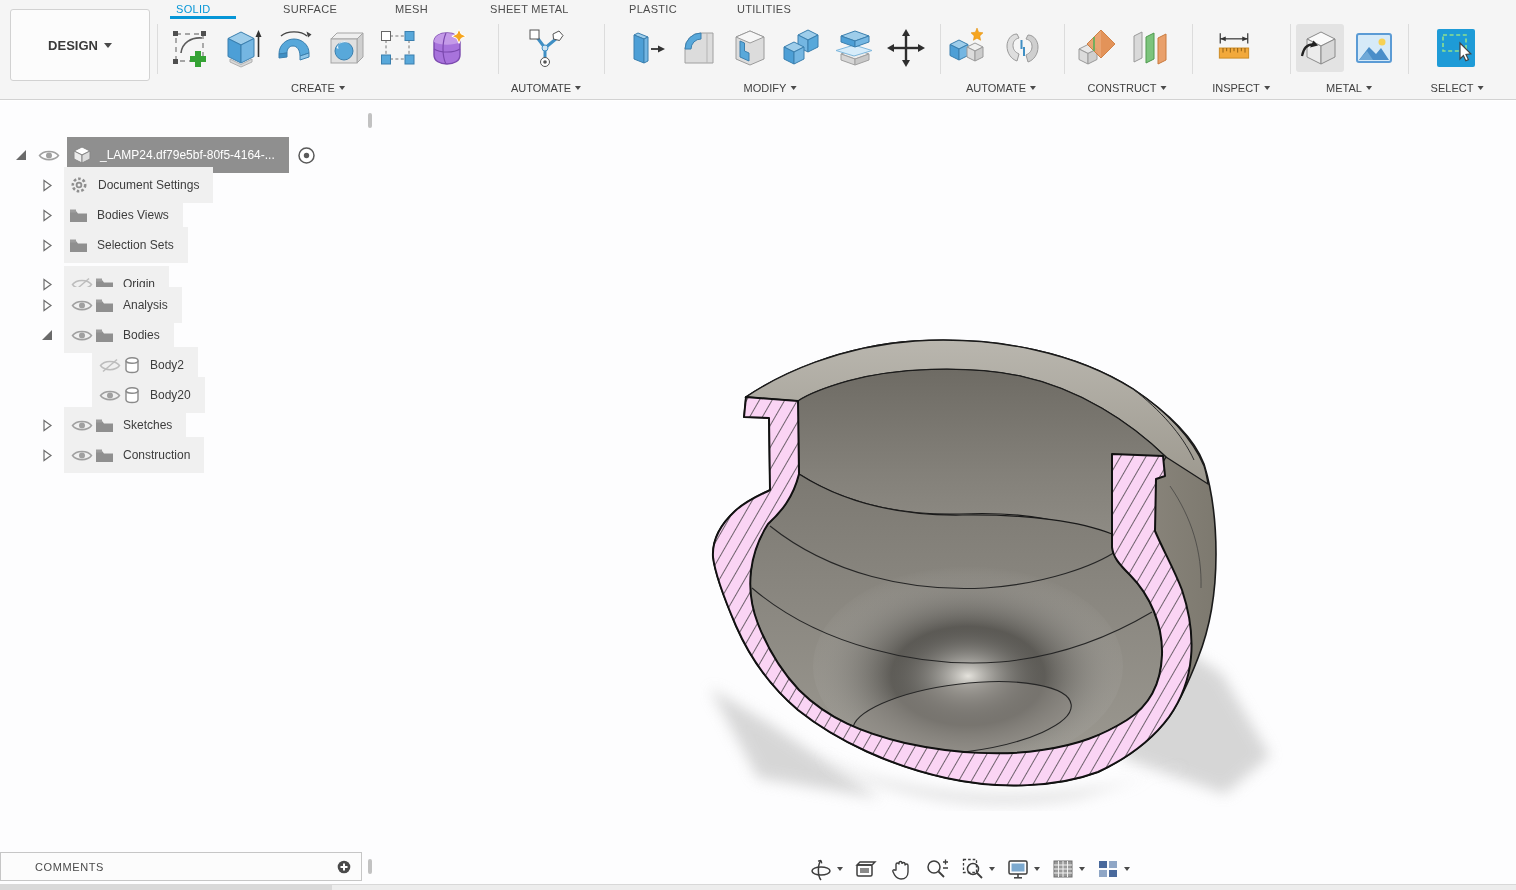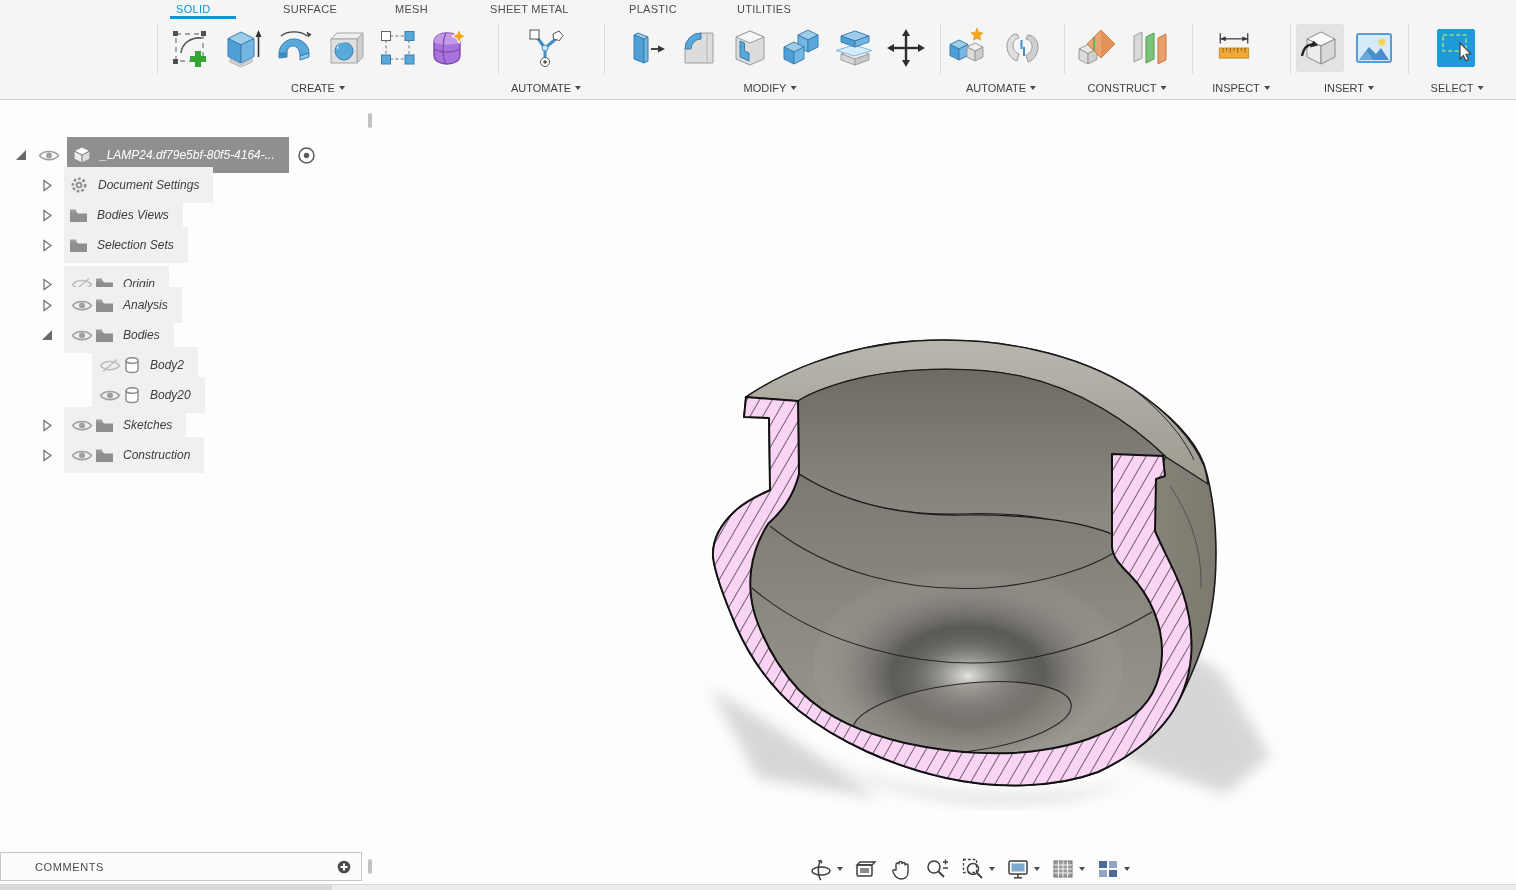--- a/index.html
+++ b/index.html
@@ -20,21 +20,21 @@
   #canvas{position:absolute;left:0;top:101px;width:1516px;height:783px;background:#fdfdfe;}
   #model-svg{position:absolute;left:700px;top:225px;}
   
   #browser-header{position:absolute;left:0;top:107px;width:362px;height:27px;background:#f7f7f7;border:1px solid #c6c6c6;box-sizing:border-box;display:flex;align-items:center;}
   .panel-title{font-size:11px;color:#4a4a4a;letter-spacing:.6px;margin-left:10px;flex:1;}
   .panel-btn{margin-right:10px;display:flex;align-items:center;cursor:pointer;}
   .handle{position:absolute;width:4px;height:15px;background:#c2c2c2;border-radius:2px;cursor:ew-resize;}
   #browser-tree{position:absolute;left:0;top:141px;}
   .trow{position:absolute;height:28px;display:flex;align-items:center;cursor:default;}
   .arrowbox{width:15px;display:flex;justify-content:center;margin-right:9px;cursor:pointer;}
-  .chip{display:flex;align-items:center;background:#f0f0f0;height:36px;padding:0 14px 0 5px;cursor:pointer;font-style:italic;}
+  .chip{display:flex;align-items:center;background:#f0f0f0;height:36px;padding:0 14px 0 5px;cursor:pointer;}
   .chip .lbl{font-size:12px;color:#3d3d3d;margin-left:9px;white-space:nowrap;}
   .chip.selected{background:#8f8f8f;}
   .chip.selected .lbl{color:#ffffff;margin-left:8px;}
   .eyebox{width:22px;display:flex;margin-right:7px;cursor:pointer;}
   .chip .eyebox{margin-right:2px;margin-left:2px;}
   .targetbox{margin-left:8px;display:flex;cursor:pointer;}
   
   #comments-header{position:absolute;left:0;top:852px;width:362px;height:29px;background:#fcfcfc;border:1px solid #c6c6c6;box-sizing:border-box;display:flex;align-items:center;}
   
   #navbar{position:absolute;left:806px;top:855px;height:28px;display:flex;align-items:center;gap:5px;}
@@ -42,20 +42,24 @@
   
   #timeline-strip{position:absolute;left:0;bottom:0;width:1516px;height:6px;background:#ededed;border-top:1px solid #d8d8d8;box-sizing:border-box;}
   #timeline-left{position:absolute;left:0;bottom:0;width:332px;height:6px;background:#d9d9d9;}
 </style>
 </head>
 <body>
 
 <div id="app">
 
   <div id="toolbar">
+    <div id="design-btn">
+      <span>DESIGN</span>
+        <span class="dd"></span>
+    </div>
 
     <span class="tab active" style="left:176px">SOLID</span>
     <span class="tab" style="left:283px">SURFACE</span>
     <span class="tab" style="left:395px">MESH</span>
     <span class="tab" style="left:490px">SHEET METAL</span>
     <span class="tab" style="left:629px">PLASTIC</span>
     <span class="tab" style="left:737px">UTILITIES</span>
     <div id="tab-underline"></div>
 
     <div class="vsep" style="left:157px"></div>
@@ -298,21 +302,21 @@
       </span>
     <span class="grp" style="left:1127px">
         <span>CONSTRUCT</span>
         <span class="dd sm"></span>
       </span>
     <span class="grp" style="left:1241px">
         <span>INSPECT</span>
         <span class="dd sm"></span>
       </span>
     <span class="grp" style="left:1349px">
-        <span>INSERT</span>
+        <span>METAL</span>
         <span class="dd sm"></span>
       </span>
     <span class="grp" style="left:1457px">
         <span>SELECT</span>
         <span class="dd sm"></span>
       </span>
   </div>
 
   <div id="canvas">
     <svg id="model-svg" width="600" height="485" viewBox="0 0 600 485">

